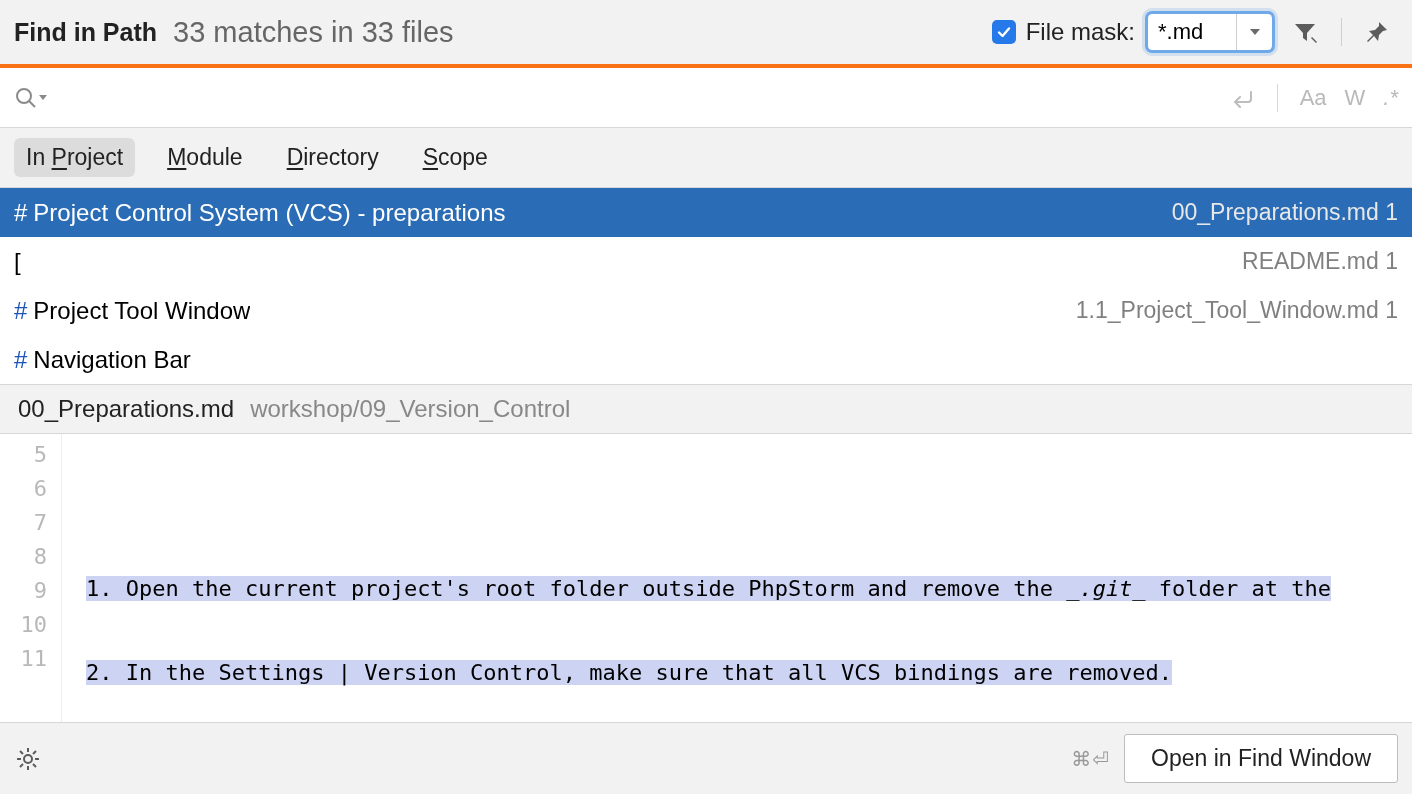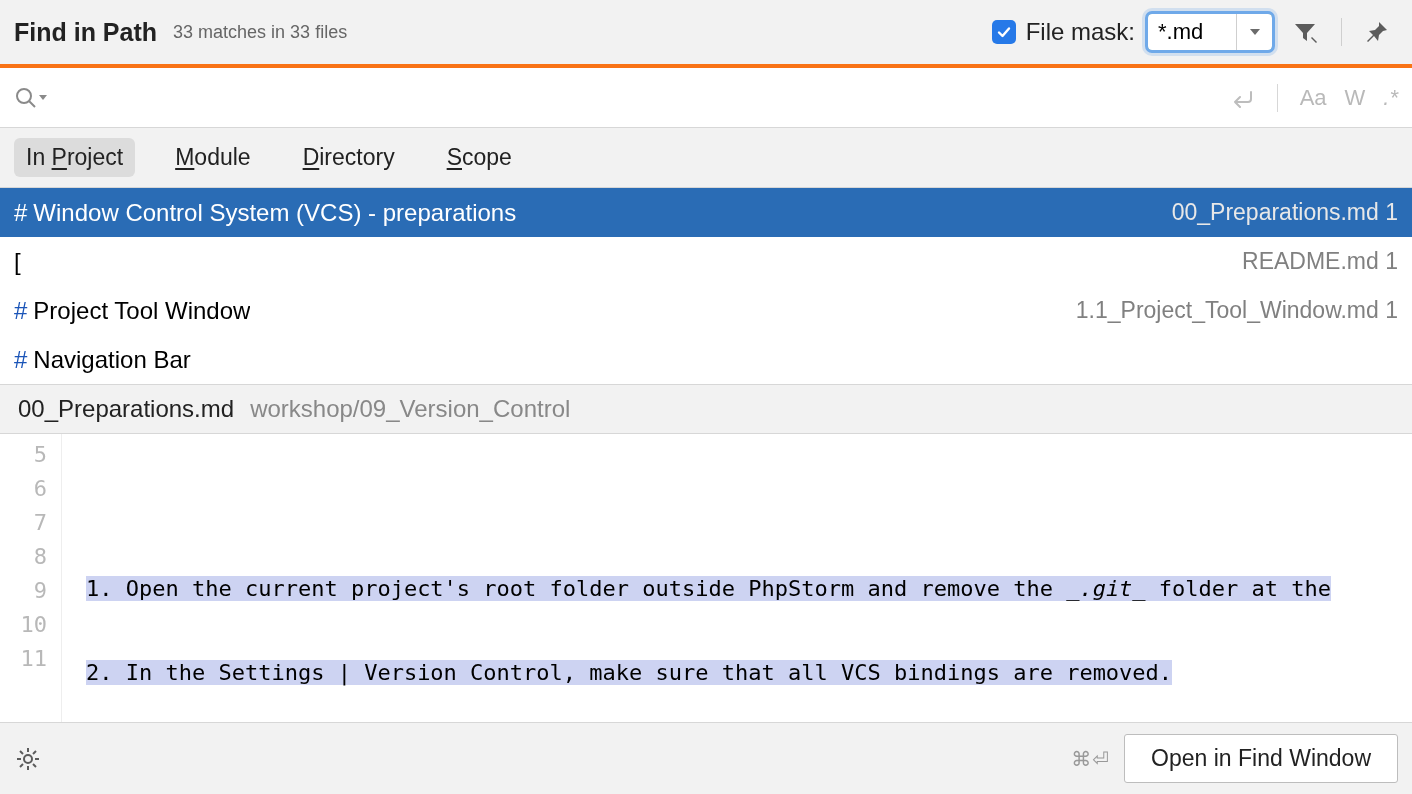--- a/index.html
+++ b/index.html
@@ -20,21 +20,21 @@
     padding: 0 14px;
     border-bottom: 4px solid #f97316;
     gap: 10px;
   }
   .title-main {
     font-size: 25px;
     font-weight: 700;
     color: #222;
   }
   .title-sub {
-    font-size: 18px;
+    font-size: 29px;
     color: #666;
     margin-left: 6px;
   }
   .titlebar-spacer { flex: 1; }
   .file-mask-group {
     display: flex;
     align-items: center;
     gap: 10px;
   }
   .file-mask-check {
@@ -132,21 +132,21 @@
     font-size: 22px;
     font-weight: 500;
   }
   .opt-label.italic { font-style: italic; }
 
   .scope-tabs {
     display: flex;
     align-items: center;
     height: 60px;
     padding: 0 14px;
-    gap: 28px;
+    gap: 20px;
     background: #f2f2f2;
     border-bottom: 1px solid #d7d7d7;
     text-align: center;
   }
   .scope-tab {
     font-size: 23px;
     color: #222;
     padding: 6px 12px;
     border-radius: 6px;
   }
@@ -318,21 +318,21 @@
   <span class="scope-tab active">In <span class="mn">P</span>roject</span>
   <span class="scope-tab"><span class="mn">M</span>odule</span>
   <span class="scope-tab"><span class="mn">D</span>irectory</span>
   <span class="scope-tab"><span class="mn">S</span>cope</span>
 </div>
 
 <div class="results">
   <div class="result-row selected">
     <span class="result-left">
         <span class="hash">#</span> 
-        <span>Window Control System (VCS) - preparations</span>
+        <span>Project Control System (VCS) - preparations</span>
       </span>
     <span class="result-file"><span>00_Preparations.md</span> <span>1</span></span>
   </div>
   <div class="result-row">
     <span class="result-left">
         <span>[</span>
       </span>
     <span class="result-file"><span>README.md</span> <span>1</span></span>
   </div>
   <div class="result-row">

